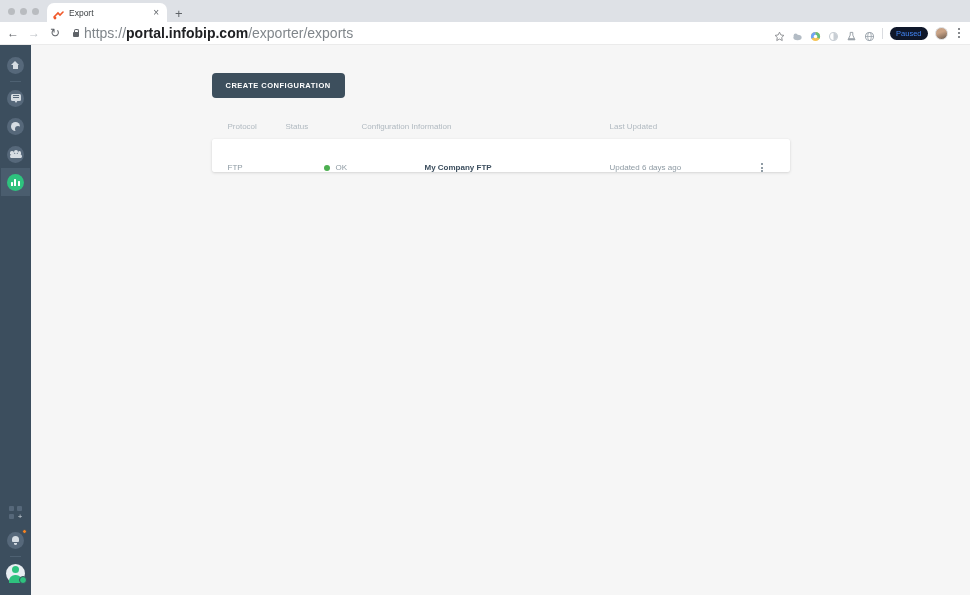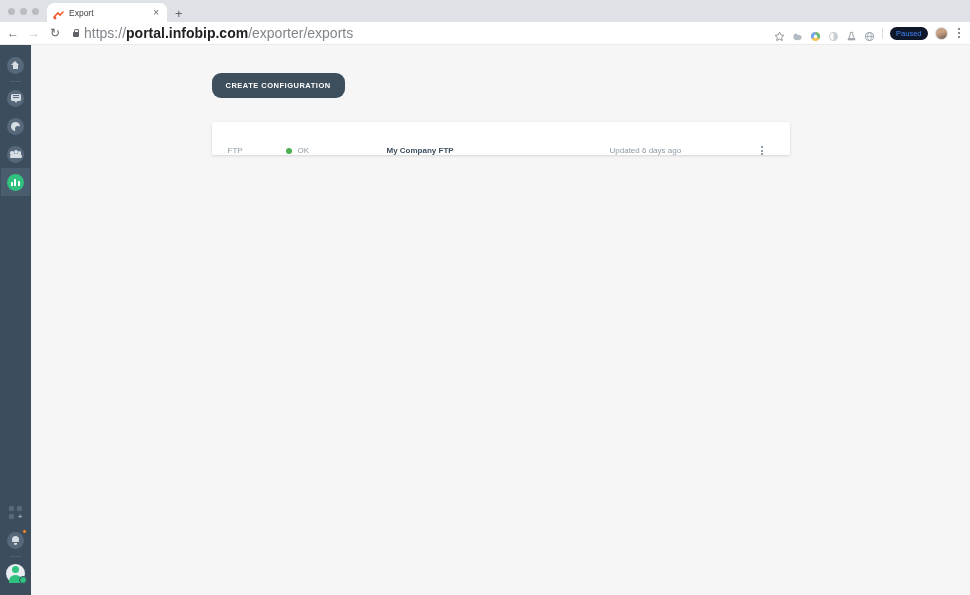--- a/index.html
+++ b/index.html
@@ -206,21 +206,21 @@
   }
 
   .content { flex: 1; overflow: auto; }
   .wrap { width: 578px; margin: 0 auto; padding-top: 28px; }
 
   .page-head { display: flex; align-items: center; justify-content: space-between; margin-bottom: 24px; }
   .page-title { font-size: 17px; color: #9aa7b0; font-weight: normal; }
   .btn-primary {
     background: #3d4f5d; color: #fff; border: none;
     font-size: 7.5px; font-weight: bold; letter-spacing: .5px;
-    padding: 8px 14px; border-radius: 9px; font-family: inherit;
+    padding: 8px 14px; border-radius: 4px; font-family: inherit;
     white-space: nowrap; cursor: pointer;
   }
 
   .table-head { display: flex; align-items: center; padding: 0 16px 8px 16px; }
   .th { font-size: 8px; color: #b0b9c0; white-space: nowrap; }
   .col-protocol { width: 58px; flex: 0 0 58px; }
   .col-status   { width: 76px; flex: 0 0 76px; }
   .col-config   { flex: 1; }
   .col-updated  { width: 140px; flex: 0 0 140px; }
   .col-menu     { width: 24px; flex: 0 0 24px; text-align: center; }
@@ -228,21 +228,21 @@
   .card {
     background: #fff; border-radius: 2px;
     box-shadow: 0 1px 3px rgba(0,0,0,.13), 0 0 1px rgba(0,0,0,.08);
   }
   .row {
     display: flex; align-items: flex-end; padding: 0 16px; height: 33px;
   }
   .td { font-size: 8px; color: #8e9aa3; white-space: nowrap; }
   .td.protocol { color: #8e9aa3; }
   .td.config { font-size: 8px; color: #3c4e5e; font-weight: bold; margin-left: 25px; }
-  .status-cell { display: flex; align-items: center; gap: 6px; }
+  .status-cell { display: flex; align-items: center; gap: 6px; margin-left: 38px; }
   .dot { width: 6px; height: 6px; border-radius: 50%; background: #4caf50; flex: 0 0 6px; }
   .row-kebab { display: flex; flex-direction: column; align-items: center; gap: 1.5px; cursor: pointer; }
   .row-kebab span { width: 2px; height: 2px; border-radius: 50%; background: #6b7b87; }
 </style>
 </head>
 <body>
 
 <div class="browser">
 
   <div class="tabstrip">
@@ -395,20 +395,27 @@
     <div class="page">
 
 
       <div class="content">
         <div class="wrap">
 
           <div class="page-head">
             <button class="btn-primary">CREATE CONFIGURATION</button>
           </div>
 
+          <div class="table-head">
+            <div class="th col-protocol">Protocol</div>
+            <div class="th col-status">Status</div>
+            <div class="th col-config">Configuration Information</div>
+            <div class="th col-updated">Last Updated</div>
+            <div class="th col-menu"></div>
+          </div>
 
           <div class="card">
             <div class="row">
               <div class="td protocol col-protocol">FTP</div>
               <div class="col-status status-cell">
                 <span class="dot"></span>
                 <span class="td">OK</span>
               </div>
               <div class="td config col-config">My Company FTP</div>
               <div class="td col-updated">Updated 6 days ago</div>

